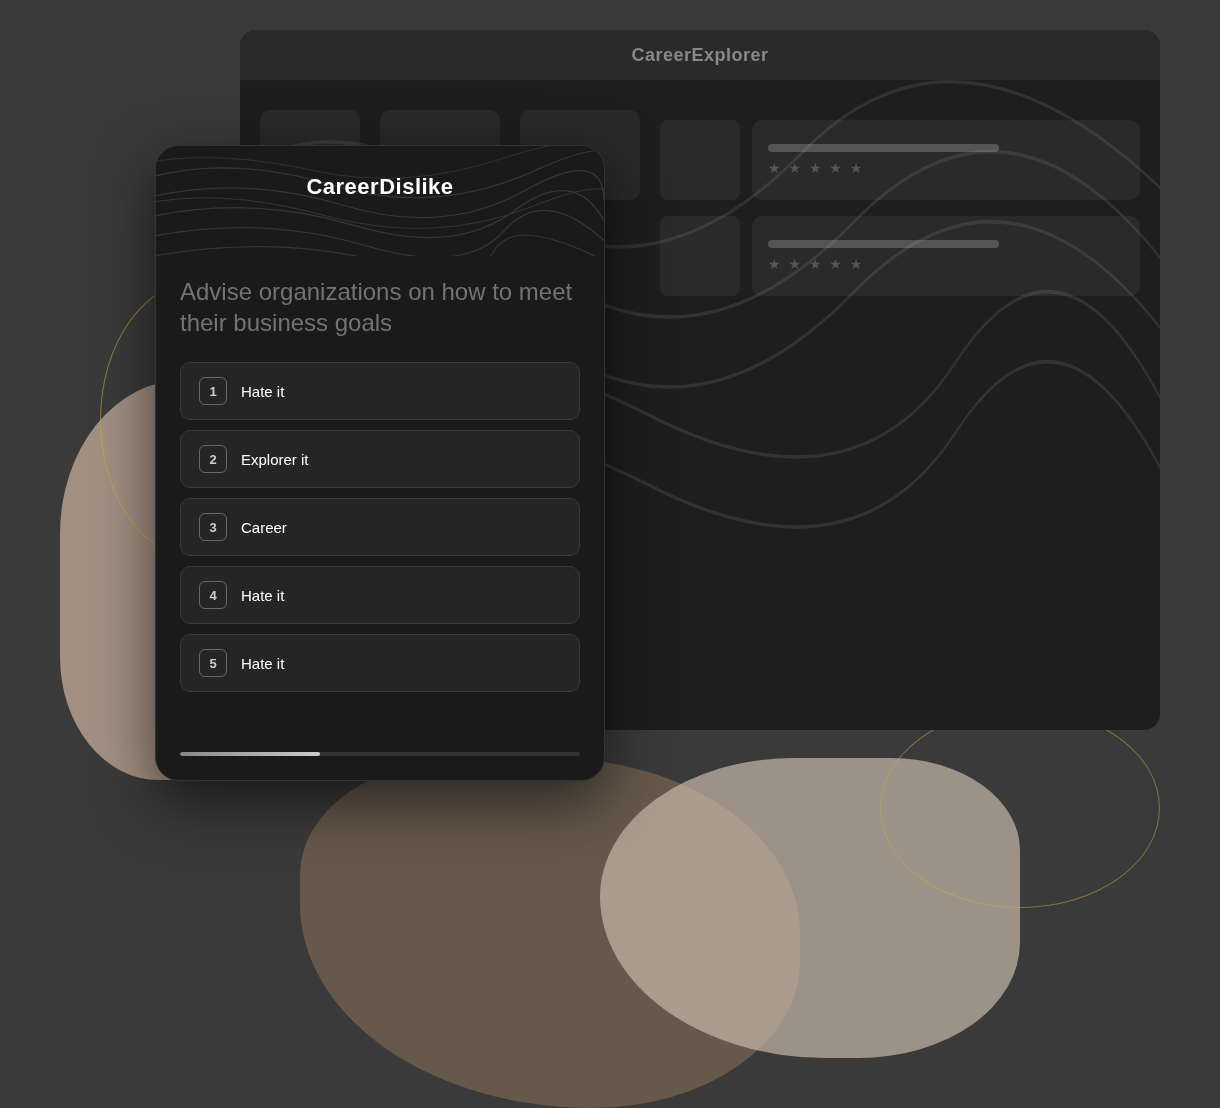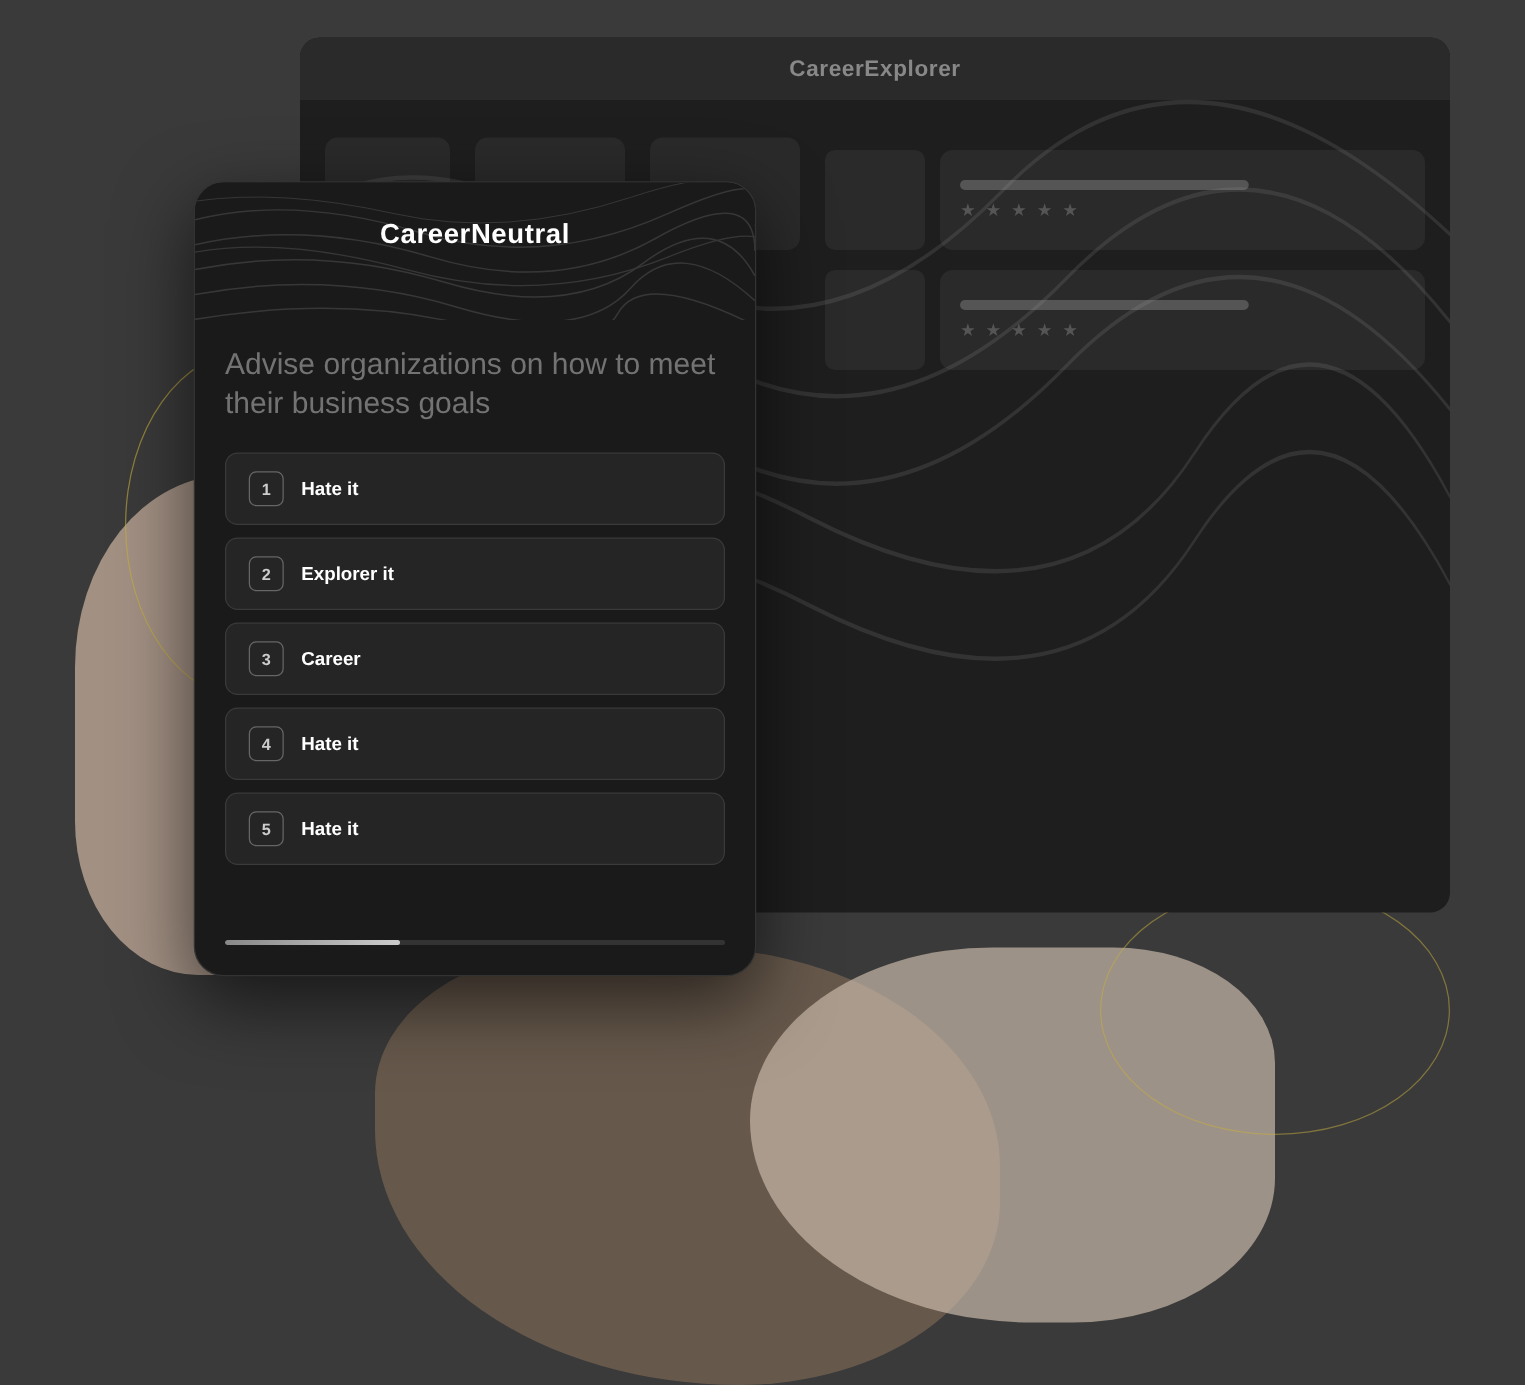--- a/index.html
+++ b/index.html
@@ -256,21 +256,21 @@
       justify-content: center;
       color: #ccc;
       font-size: 13px;
       font-weight: 600;
       flex-shrink: 0;
     }
 
     .option-label {
       color: #fff;
       font-size: 15px;
-      font-weight: 700;
+      font-weight: 400;
     }
 
     .progress-bar-container {
       margin: 0 24px 24px;
       height: 4px;
       background: #333;
       border-radius: 2px;
       overflow: hidden;
     }
 
@@ -331,21 +331,21 @@
     <svg class="topo-lines-card" viewBox="0 0 450 110" preserveAspectRatio="none">
       <path d="M0,30 Q80,10 180,40 T380,25 T450,35" stroke="#aaa" fill="none" stroke-width="1.2"></path>
       <path d="M0,50 Q90,30 190,60 T370,45 T450,55" stroke="#aaa" fill="none" stroke-width="1.2"></path>
       <path d="M0,70 Q100,50 200,80 T360,65 T450,75" stroke="#aaa" fill="none" stroke-width="1.2"></path>
       <path d="M0,90 Q110,70 210,100 T350,85 T450,95" stroke="#aaa" fill="none" stroke-width="1.2"></path>
       <path d="M0,110 Q120,90 220,115 T340,105 T450,115" stroke="#aaa" fill="none" stroke-width="1.2"></path>
       <path d="M0,15 Q70,5 160,25 T350,12 T450,20" stroke="#aaa" fill="none" stroke-width="0.8"></path>
       <path d="M-20,60 Q60,40 170,70 Q280,100 380,60 T460,75" stroke="#aaa" fill="none" stroke-width="1"></path>
     </svg>
     <div class="card-logo">
-      Career<span class="bold">Neutral</span>
+      Career<span class="bold">Dislike</span>
     </div>
   </div>
   <div class="phone-body">
     <div class="question-text">Advise organizations on how to meet their business goals</div>
     <div class="options-list">
 
     <div class="option-item">
           <div class="option-number">1</div>
           <span class="option-label">Hate it</span>
         </div>

